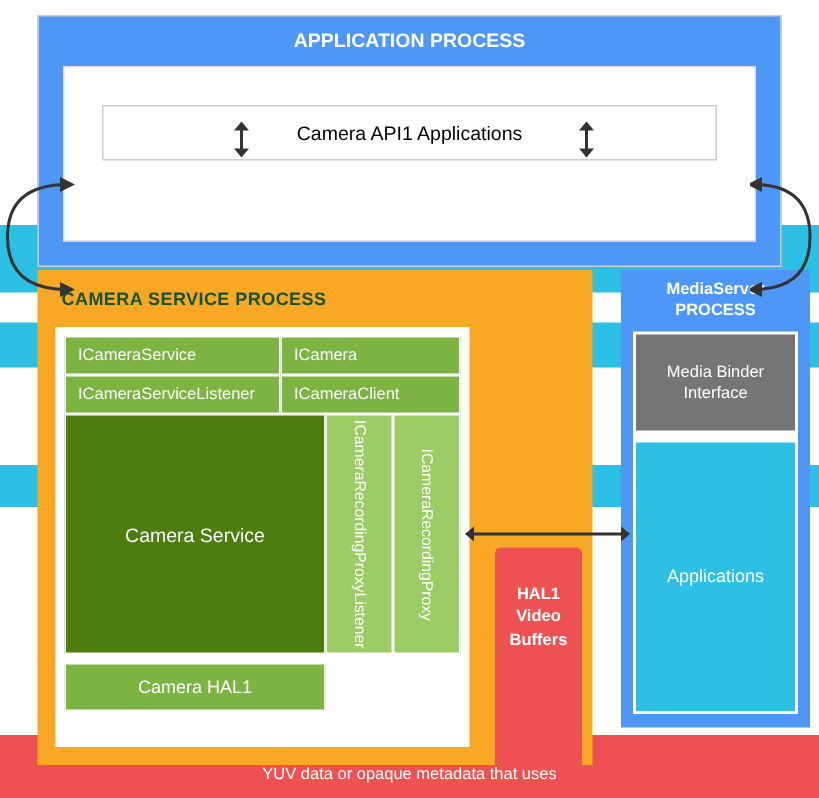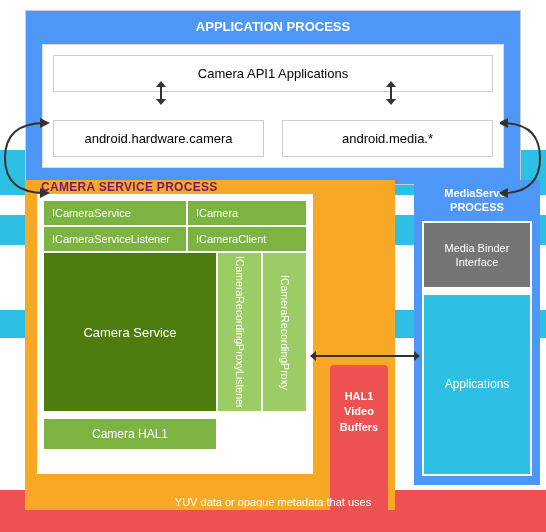--- a/index.html
+++ b/index.html
@@ -3,47 +3,47 @@
 <meta charset="utf-8">
 <style>
 * { box-sizing: border-box; margin: 0; padding: 0; }
 body { font-family: Arial, sans-serif; background: #fff; width: 546px; height: 532px; position: relative; overflow: hidden; }
 
 .bg-blue-stripe { position: absolute; left: 0; right: 0; background: #2ec0e4; z-index: 0; }
 .bg-red-bottom { position: absolute; left: 0; right: 0; bottom: 0; background: #ee5151; z-index: 0; }
 
 .app-process { position: absolute; left: 25px; top: 10px; width: 496px; background: #4f97f6; border: 1px solid #ccc; padding: 0 16px 16px 16px; z-index: 2; }
 .app-process-header { color: #fff; font-weight: bold; font-size: 13px; text-align: center; padding: 8px 0 10px 0; }
-.app-body { background: #fff; border: 1px solid #ddd; padding: 10px; position: relative; }
+.app-body { background: #fff; border: 1px solid #ddd; padding: 25px; position: relative; }
 .api-box { border: 1px solid #ccc; background: #fff; text-align: center; padding: 10px; font-size: 13px; margin-bottom: 28px; }
 .hw-row { display: flex; gap: 18px; }
 .hw-box { flex: 1; border: 1px solid #ccc; background: #fff; text-align: center; padding: 10px; font-size: 13px; }
 
 .csp { position: absolute; left: 25px; top: 180px; width: 370px; height: 330px; background: #f9a825; z-index: 2; padding: 0 12px 12px 12px; }
-.csp-header { color: #701a75; font-weight: bold; font-size: 12px; padding: 0 4px; letter-spacing: 0.3px; }
+.csp-header { color: #14532d; font-weight: bold; font-size: 12px; padding: 12px 4px; letter-spacing: 0.3px; }
 .csp-body { background: #fff; width: 276px; height: 280px; padding: 6px; position: relative; }
 .csp-grid-top { display: flex; }
 .g-cell { background: #7cb342; border: 1px solid #fff; color: #fff; font-size: 11px; padding: 6px 8px; }
 .g-left { width: 144px; }
 .g-right { width: 120px; }
 .csp-mid { display: flex; height: 160px; }
 .cam-svc { background: #4d7c0f; border: 1px solid #fff; color: #fff; width: 174px; display: flex; align-items: center; justify-content: center; font-size: 13px; }
 .vert-col { background: #9ccc65; border: 1px solid #fff; color: #fff; width: 45px; display: flex; align-items: center; justify-content: center; }
 .vert-text { writing-mode: vertical-rl; font-size: 10.5px; }
 .cam-hal { background: #7cb342; border: 1px solid #fff; color: #fff; width: 174px; text-align: center; padding: 8px; font-size: 12px; margin-top: 6px; }
 
 .msp { position: absolute; left: 414px; top: 180px; width: 126px; height: 305px; background: #4f97f6; z-index: 2; padding: 0 8px 8px 8px; }
 .msp-header { color: #fff; font-weight: bold; font-size: 11px; text-align: center; padding: 6px 2px; line-height: 1.3; }
 .msp-body { background: #fff; height: 255px; padding: 2px; display: flex; flex-direction: column; gap: 8px; }
 .mbi { background: #757575; color: #fff; font-size: 11px; text-align: center; padding: 18px 6px; line-height: 1.3; }
 .sf { background: #2ec0e4; color: #fff; font-size: 12px; flex: 1; display: flex; align-items: center; justify-content: center; }
 
 .hal-buf { position: absolute; left: 330px; top: 365px; width: 58px; height: 145px; background: #ee5151; color: #fff; font-size: 11px; font-weight: bold; text-align: center; padding-top: 24px; line-height: 1.4; z-index: 3; border-top-left-radius: 4px; border-top-right-radius: 4px; }
 
-.yuv-text { position: absolute; left: 0; right: 0; bottom: 22px; color: #fff; font-size: 11px; text-align: center; z-index: 3; line-height: 1.4; }
+.yuv-text { position: absolute; left: 0; right: 0; bottom: 8px; color: #fff; font-size: 11px; text-align: center; z-index: 3; line-height: 1.4; }
 
 .arrow { position: absolute; z-index: 4; }
 .arrow-v { width: 2px; background: #333; }
 .arrow-v::before, .arrow-v::after { content: ''; position: absolute; left: -4px; border-left: 5px solid transparent; border-right: 5px solid transparent; }
 .arrow-v::before { top: -5px; border-bottom: 6px solid #333; }
 .arrow-v::after { bottom: -5px; border-top: 6px solid #333; }
 .arrow-h { height: 2px; background: #333; }
 .arrow-h::before, .arrow-h::after { content: ''; position: absolute; top: -4px; border-top: 5px solid transparent; border-bottom: 5px solid transparent; }
 .arrow-h::before { left: -5px; border-right: 6px solid #333; }
 .arrow-h::after { right: -5px; border-left: 6px solid #333; }
@@ -55,24 +55,20 @@
 
 <div class="bg-blue-stripe" style="top:150px;height:45px"></div>
 <div class="bg-blue-stripe" style="top:215px;height:30px"></div>
 <div class="bg-blue-stripe" style="top:310px;height:28px"></div>
 <div class="bg-red-bottom" style="height:42px"></div>
 
 <div class="app-process">
   <div class="app-process-header">APPLICATION PROCESS</div>
   <div class="app-body">
     <div class="api-box">Camera API1 Applications</div>
-    <div class="hw-row">
-      <div class="hw-box">android.hardware.camera</div>
-      <div class="hw-box">android.media.*</div>
-    </div>
   </div>
 </div>
 
 <div class="arrow arrow-v" style="left:160px;top:86px;height:14px"></div>
 <div class="arrow arrow-v" style="left:390px;top:86px;height:14px"></div>
 
 <div class="csp">
   <div class="csp-header">CAMERA SERVICE PROCESS</div>
   <div class="csp-body">
     <div class="csp-grid-top">

